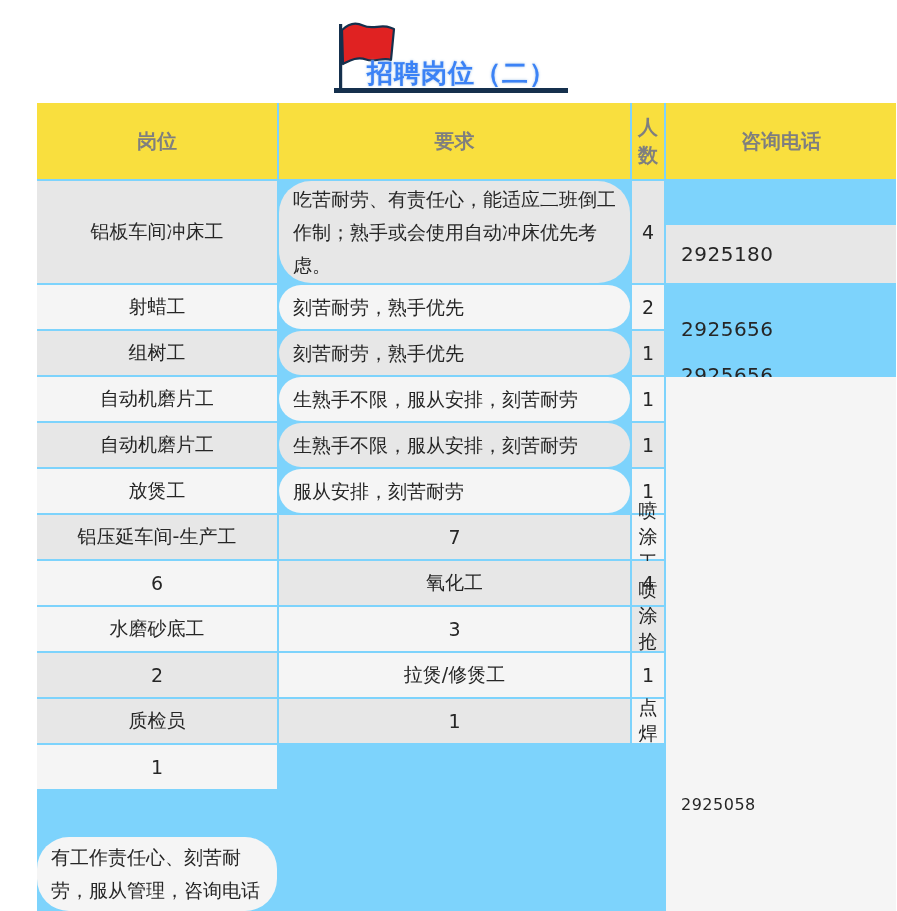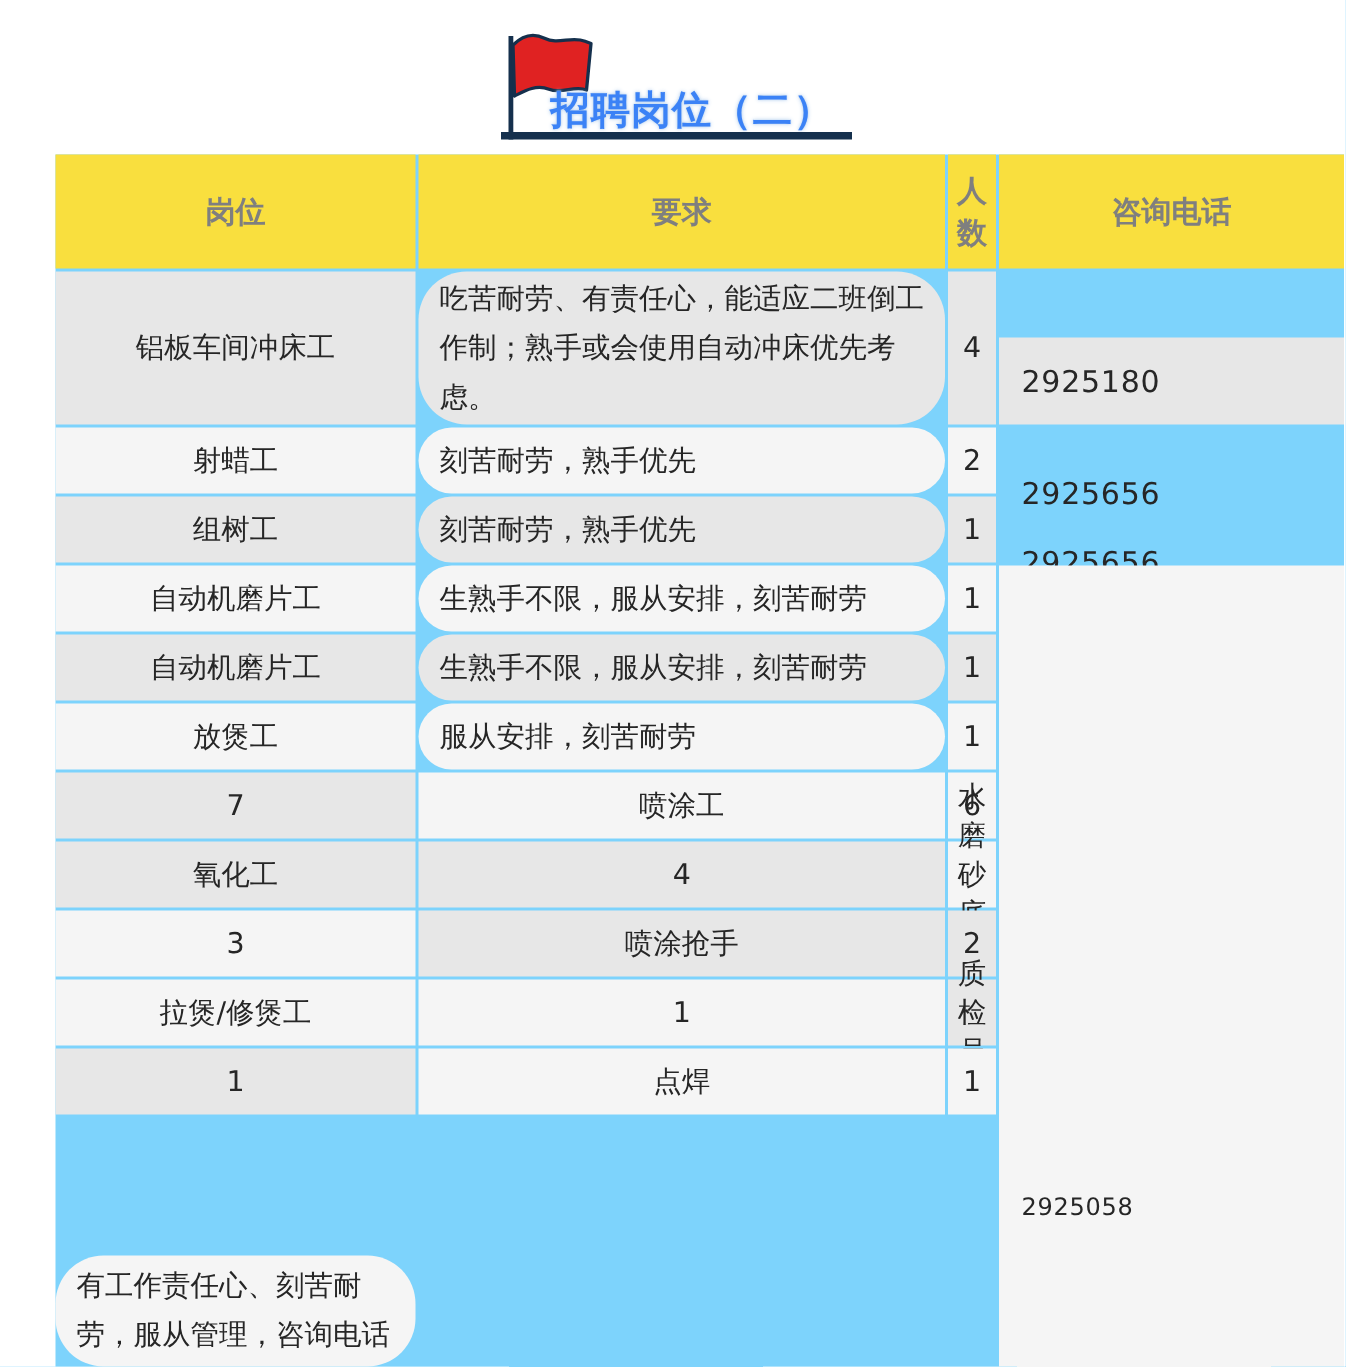--- a/index.html
+++ b/index.html
@@ -101,20 +101,21 @@
 
   <div class="cell pos gray">自动机磨片工</div>
   <div class="cell req gray">生熟手不限，服从安排，刻苦耐劳</div>
   <div class="cell cnt gray">1</div>
 
   <div class="cell pos light">放煲工</div>
   <div class="cell req light">服从安排，刻苦耐劳</div>
   <div class="cell cnt light">1</div>
 
 
+  <div class="cell pos gray">铝压延车间-生产工</div>
   <div class="cell cnt gray">7</div>
 
   <div class="cell pos light">喷涂工</div>
   <div class="cell cnt light">6</div>
 
   <div class="cell pos gray">氧化工</div>
   <div class="cell cnt gray">4</div>
 
   <div class="cell pos light">水磨砂底工</div>
   <div class="cell cnt light">3</div>

